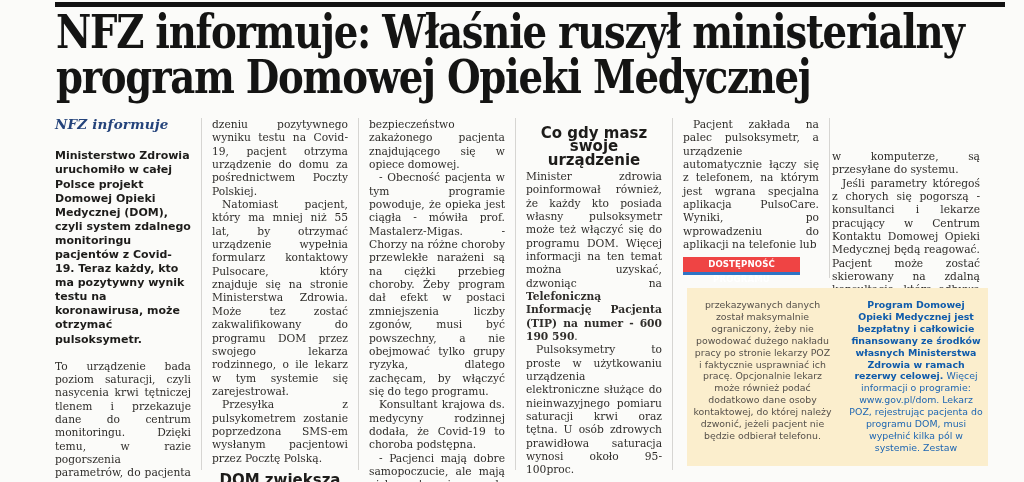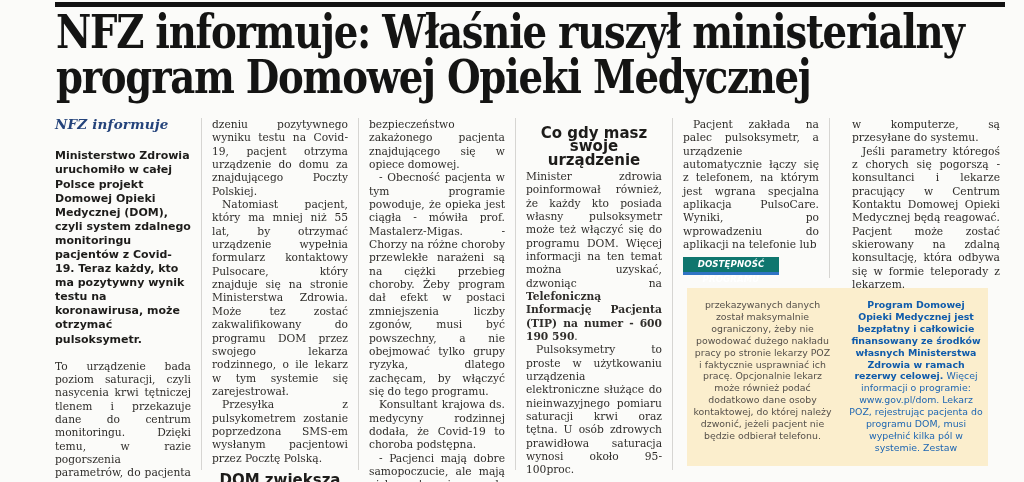--- a/index.html
+++ b/index.html
@@ -32,24 +32,24 @@
     font-size:11px;line-height:14.1px;color:#1d1c1a;
     text-align:left;margin-bottom:13px;
   }
   .subhead{
     font-family:"DejaVu Sans", sans-serif;font-weight:bold;
     font-size:15px;line-height:13.3px;color:#1d1c1a;
     text-align:center;margin:9px 0 3px 0;
   }
   .col-sep{position:absolute;width:1px;background:#d6d5d2;top:118px;}
   .banner{
-    position:absolute;left:683px;top:257px;width:96px;height:15px;
-    background:#0f766e;border-bottom:3px solid #2f74c4;
+    position:absolute;left:683px;top:257px;width:117px;height:15px;
+    background:#ef4444;border-bottom:3px solid #2f74c4;
     color:#ffffff;font-family:"DejaVu Sans", sans-serif;font-weight:bold;
-    font-size:8.6px;line-height:15px;text-align:center;letter-spacing:0.1px;font-style:italic;
+    font-size:8.6px;line-height:15px;text-align:center;letter-spacing:0.1px;
   }
   .infobox{
     position:absolute;left:687px;top:288px;width:301px;height:178px;
     background:#fbeecd;display:flex;box-sizing:border-box;
     font-family:"DejaVu Sans", sans-serif;
   }
   .infobox .ib-col{
     box-sizing:border-box;text-align:center;
     font-size:9.4px;line-height:11.9px;padding-top:11px;
   }
@@ -76,21 +76,21 @@
   <div class="col-sep" style="left:829px;height:160px;"></div>
 
   <div class="col" style="left:55px;">
     <div class="kicker">NFZ informuje</div>
     <div class="lead">Ministerstwo Zdrowia uruchomiło w całej Polsce projekt Domowej Opieki Medycznej (DOM), czyli system zdalnego monitoringu pacjentów z Covid-19. Teraz każdy, kto ma pozytywny wynik testu na koronawirusa, może otrzymać pulsoksymetr.</div>
     <p>To urządzenie bada poziom saturacji, czyli nasycenia krwi tętniczej tlenem i przekazuje dane do centrum monitoringu. Dzięki temu, w razie pogorszenia parametrów, do pacjenta szybko zostanie wezwane pogotowie ratunkowe.</p>
 
   </div>
 
   <div class="col" style="left:212px;">
-    <p>dzeniu pozytywnego wyniku testu na Covid-19, pacjent otrzyma urządzenie do domu za znajdującego Poczty Polskiej.</p>
+    <p>dzeniu pozytywnego wyniku testu na Covid-19, pacjent otrzyma urządzenie do domu za pośrednictwem Poczty Polskiej.</p>
     <p class="ind">Natomiast pacjent, który ma mniej niż 55 lat, by otrzymać urządzenie wypełnia formularz kontaktowy Pulsocare, który znajduje się na stronie Ministerstwa Zdrowia. Może tez zostać zakwalifikowany do programu DOM przez swojego lekarza rodzinnego, o ile lekarz w tym systemie się zarejestrował.</p>
     <p class="ind">Przesyłka z pulsykometrem zostanie poprzedzona SMS-em wysłanym pacjentowi przez Pocztę Polską.</p>
     <div class="subhead">DOM zwiększa bezpieczeństwo pacjenta</div>
 
   </div>
 
   <div class="col" style="left:369px;">
     <p>bezpieczeństwo zakażonego pacjenta znajdującego się w opiece domowej.</p>
     <p class="ind">- Obecność pacjenta w tym programie powoduje, że opieka jest ciągła - mówiła prof. Mastalerz-Migas. - Chorzy na różne choroby przewlekłe narażeni są na ciężki przebieg choroby. Żeby program dał efekt w postaci zmniejszenia liczby zgonów, musi być powszechny, a nie obejmować tylko grupy ryzyka, dlatego zachęcam, by włączyć się do tego programu.</p>
     <p class="ind">Konsultant krajowa ds. medycyny rodzinnej dodała, że Covid-19 to choroba podstępna.</p>
@@ -101,21 +101,21 @@
     <div class="subhead">Co gdy masz swoje urządzenie</div>
     <p><span>Minister zdrowia poinformował również, że każdy kto posiada własny pulsoksymetr może też włączyć się do programu DOM. Więcej informacji na ten temat można uzyskać, dzwoniąc na </span><b>Telefoniczną Informację Pacjenta (TIP) na numer - 600 190 590</b><span>.</span></p>
     <p class="ind">Pulsoksymetry to proste w użytkowaniu urządzenia elektroniczne służące do nieinwazyjnego pomiaru saturacji krwi oraz tętna. U osób zdrowych prawidłowa saturacja wynosi około 95-100proc.</p>
 
   </div>
 
   <div class="col" style="left:683px;">
     <p class="ind">Pacjent zakłada na palec pulsoksymetr, a urządzenie automatycznie łączy się z telefonem, na którym jest wgrana specjalna aplikacja PulsoCare. Wyniki, po wprowadzeniu do aplikacji na telefonie lub</p>
   </div>
 
-  <div class="col" style="left:852px;width:148px;">
+  <div class="col" style="left:832px;width:148px;margin-top:32px;">
     <p>w komputerze, są przesyłane do systemu.</p>
     <p class="ind">Jeśli parametry któregoś z chorych się pogorszą - konsultanci i lekarze pracujący w Centrum Kontaktu Domowej Opieki Medycznej będą reagować. Pacjent może zostać skierowany na zdalną konsultację, która odbywa się w formie teleporady z lekarzem.</p>
   </div>
 
   <div class="banner">DOSTĘPNOŚĆ PROGRAMU</div>
 
   <div class="infobox">
     <div class="ib-col ib-right">przekazywanych danych został maksymalnie ograniczony, żeby nie powodować dużego nakładu pracy po stronie lekarzy POZ i faktycznie usprawniać ich pracę. Opcjonalnie lekarz może również podać dodatkowo dane osoby kontaktowej, do której należy dzwonić, jeżeli pacjent nie będzie odbierał telefonu.</div>
     <div class="ib-col ib-left">
       <span class="ib-bold">Program Domowej Opieki Medycznej jest bezpłatny i całkowicie finansowany ze środków własnych Ministerstwa Zdrowia w ramach rezerwy celowej. </span>

